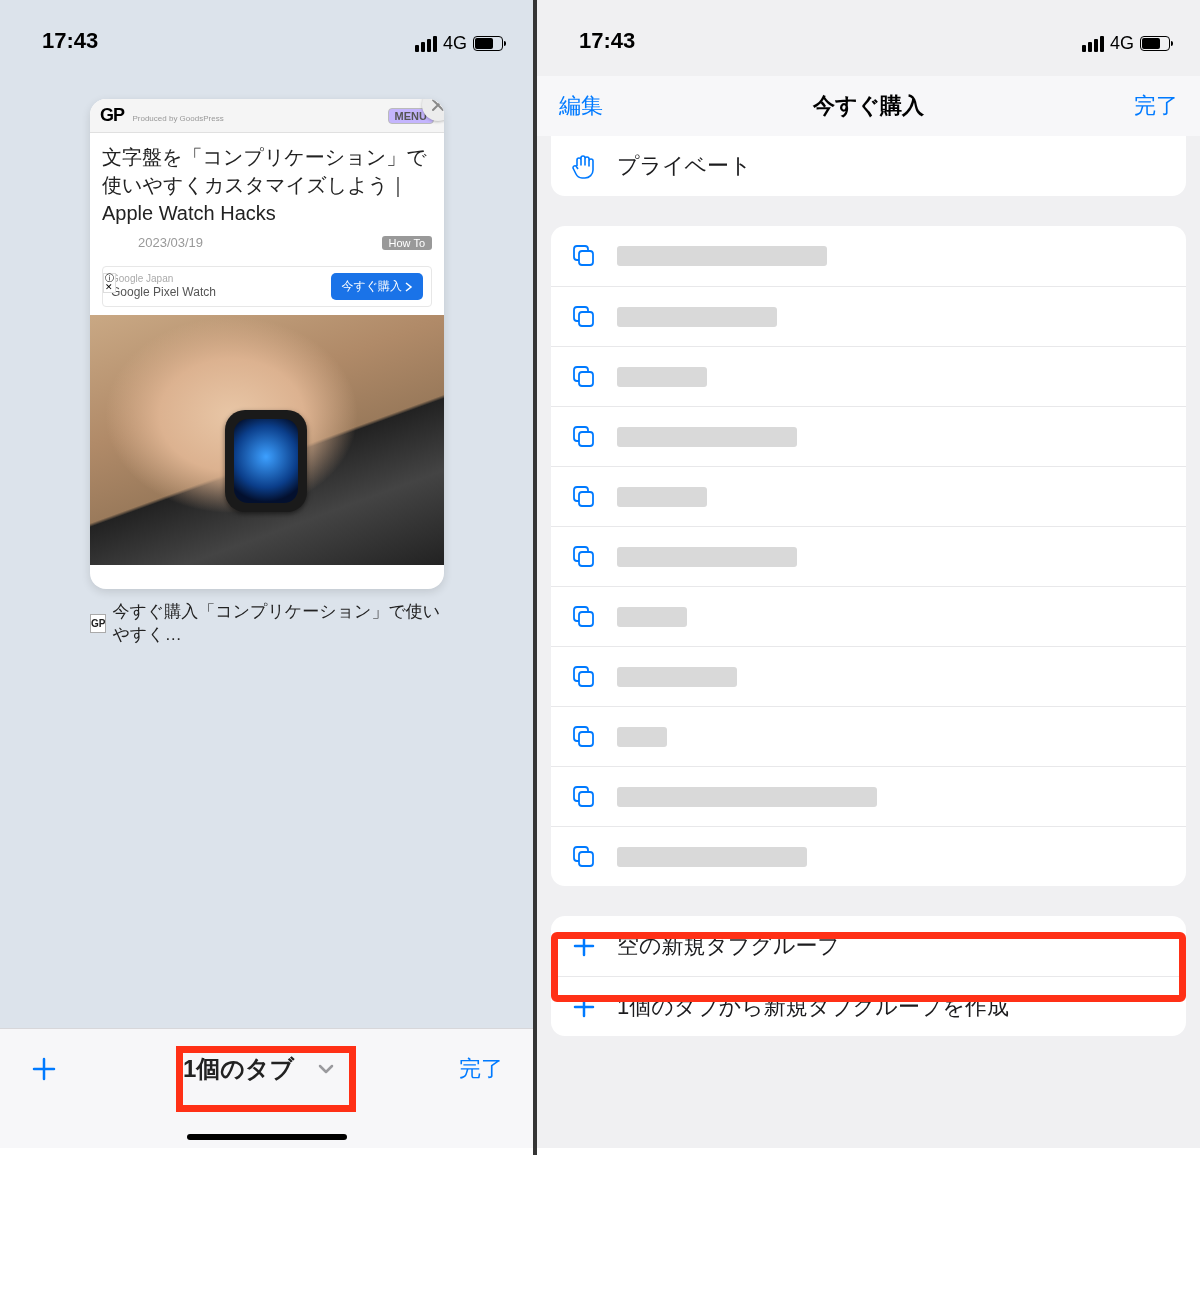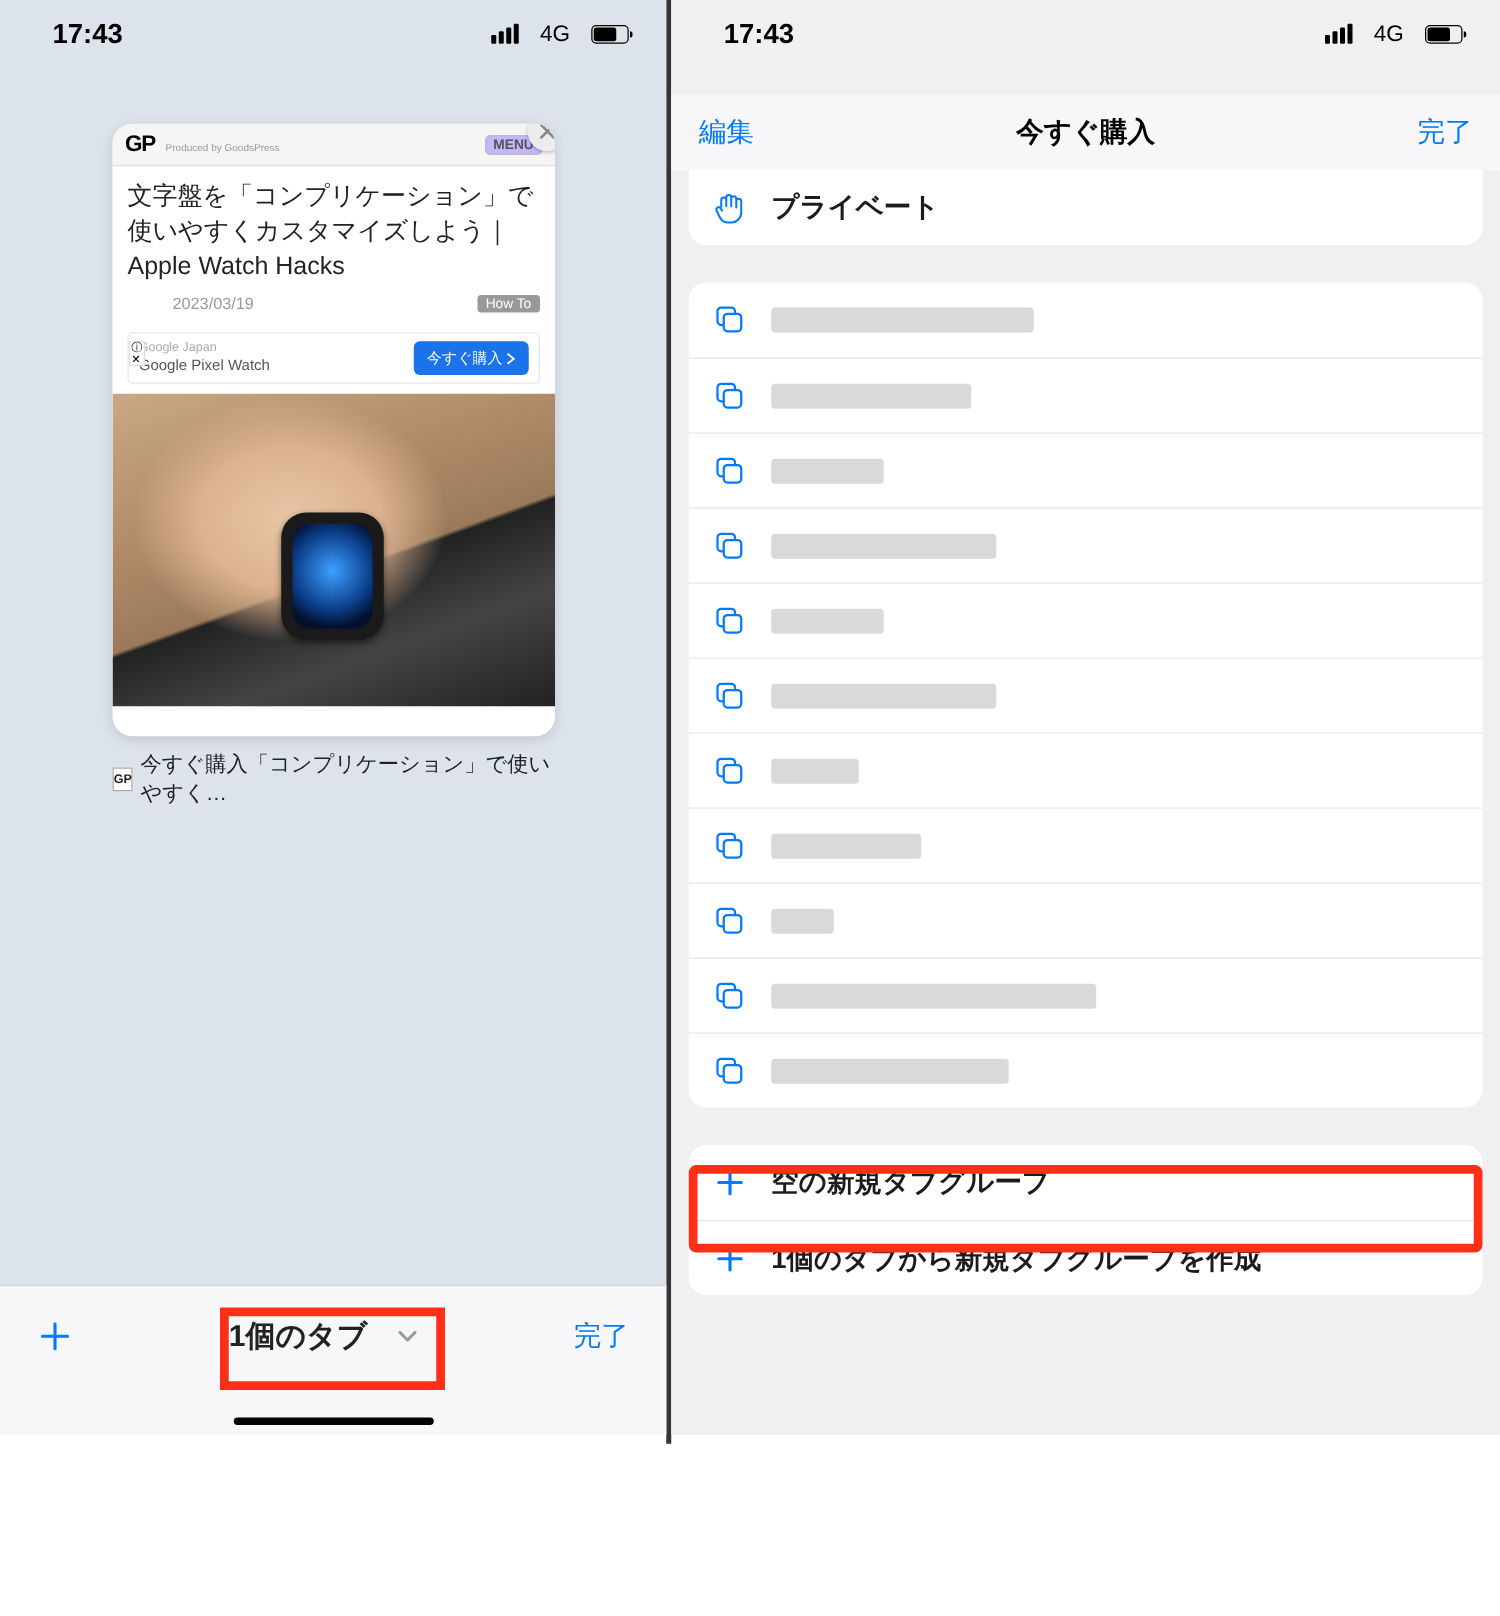--- a/index.html
+++ b/index.html
@@ -1,22 +1,22 @@
 <!DOCTYPE html>
 <html><head>
 <meta charset="utf-8">
 <style>
   *{box-sizing:border-box;margin:0;padding:0;font-family:-apple-system,BlinkMacSystemFont,"Hiragino Sans","Hiragino Kaku Gothic ProN",sans-serif;}
   body{background:#fff;width:1200px;height:1293px;overflow:hidden;}
   .wrap{display:flex;width:1200px;height:1293px;}
   .phone{position:relative;flex:0 0 533px;height:1148px;background:#fff;border:none;}
   .sep{flex:0 0 4px;height:1155px;background:#353535;}
   
-  .status{height:54px;display:flex;align-items:center;justify-content:space-between;padding:0 30px 0 42px;font-size:22px;font-weight:600;color:#000;}
-  .status-right{display:flex;align-items:center;gap:17px;}
+  .status{height:54px;display:flex;align-items:flex-end;justify-content:space-between;padding:0 30px 0 42px;font-size:22px;font-weight:600;color:#000;}
+  .status-right{display:flex;align-items:center;gap:6px;}
   .sig{display:flex;align-items:flex-end;gap:2px;}
   .sig span{width:4px;background:#000;border-radius:1px;}
   .sig span:nth-child(1){height:7px;}
   .sig span:nth-child(2){height:10px;}
   .sig span:nth-child(3){height:13px;}
   .sig span:nth-child(4){height:16px;}
   .net{font-size:18px;font-weight:500;}
   .batt{width:30px;height:15px;border:1.5px solid #000;border-radius:4px;position:relative;padding:1px;}
   .batt::after{content:"";position:absolute;right:-4px;top:4px;width:2.5px;height:5px;background:#000;border-radius:0 2px 2px 0;}
   .batt i{display:block;width:70%;height:100%;background:#000;border-radius:2px;}
@@ -60,21 +60,21 @@
 
   
   .right{background:#f0f0f2;}
   .sheet-head{height:60px;background:#f7f7f9;display:flex;align-items:center;justify-content:space-between;padding:0 22px;margin-top:22px;}
   .sh-btn{color:#007aff;font-size:22px;}
   .sh-title{font-size:22px;font-weight:700;}
   .group-list{background:#fff;margin:0 14px;border-radius:14px;overflow:hidden;}
   .row{height:60px;display:flex;align-items:center;padding:0 18px;gap:18px;}
   .row + .row{border-top:1px solid #e8e8ea;}
   .row .ic{width:30px;height:30px;color:#007aff;display:flex;align-items:center;justify-content:center;}
-  .row .txt{font-size:22px;color:#1c1c1e;font-weight:bold;}
+  .row .txt{font-size:22px;color:#1c1c1e;}
   .blur{display:inline-block;height:20px;background:#d9d9d9;border-radius:3px;filter:blur(.3px);}
   .section-gap{height:30px;}
 
   .add-list{background:#fff;margin:0 14px;border-radius:14px;overflow:hidden;}
   .hi2{position:absolute;left:14px;right:14px;top:932px;height:70px;border:7px solid #ff3016;border-radius:6px;}
 
   svg{display:block;}
 </style>
 </head>
 <body>

